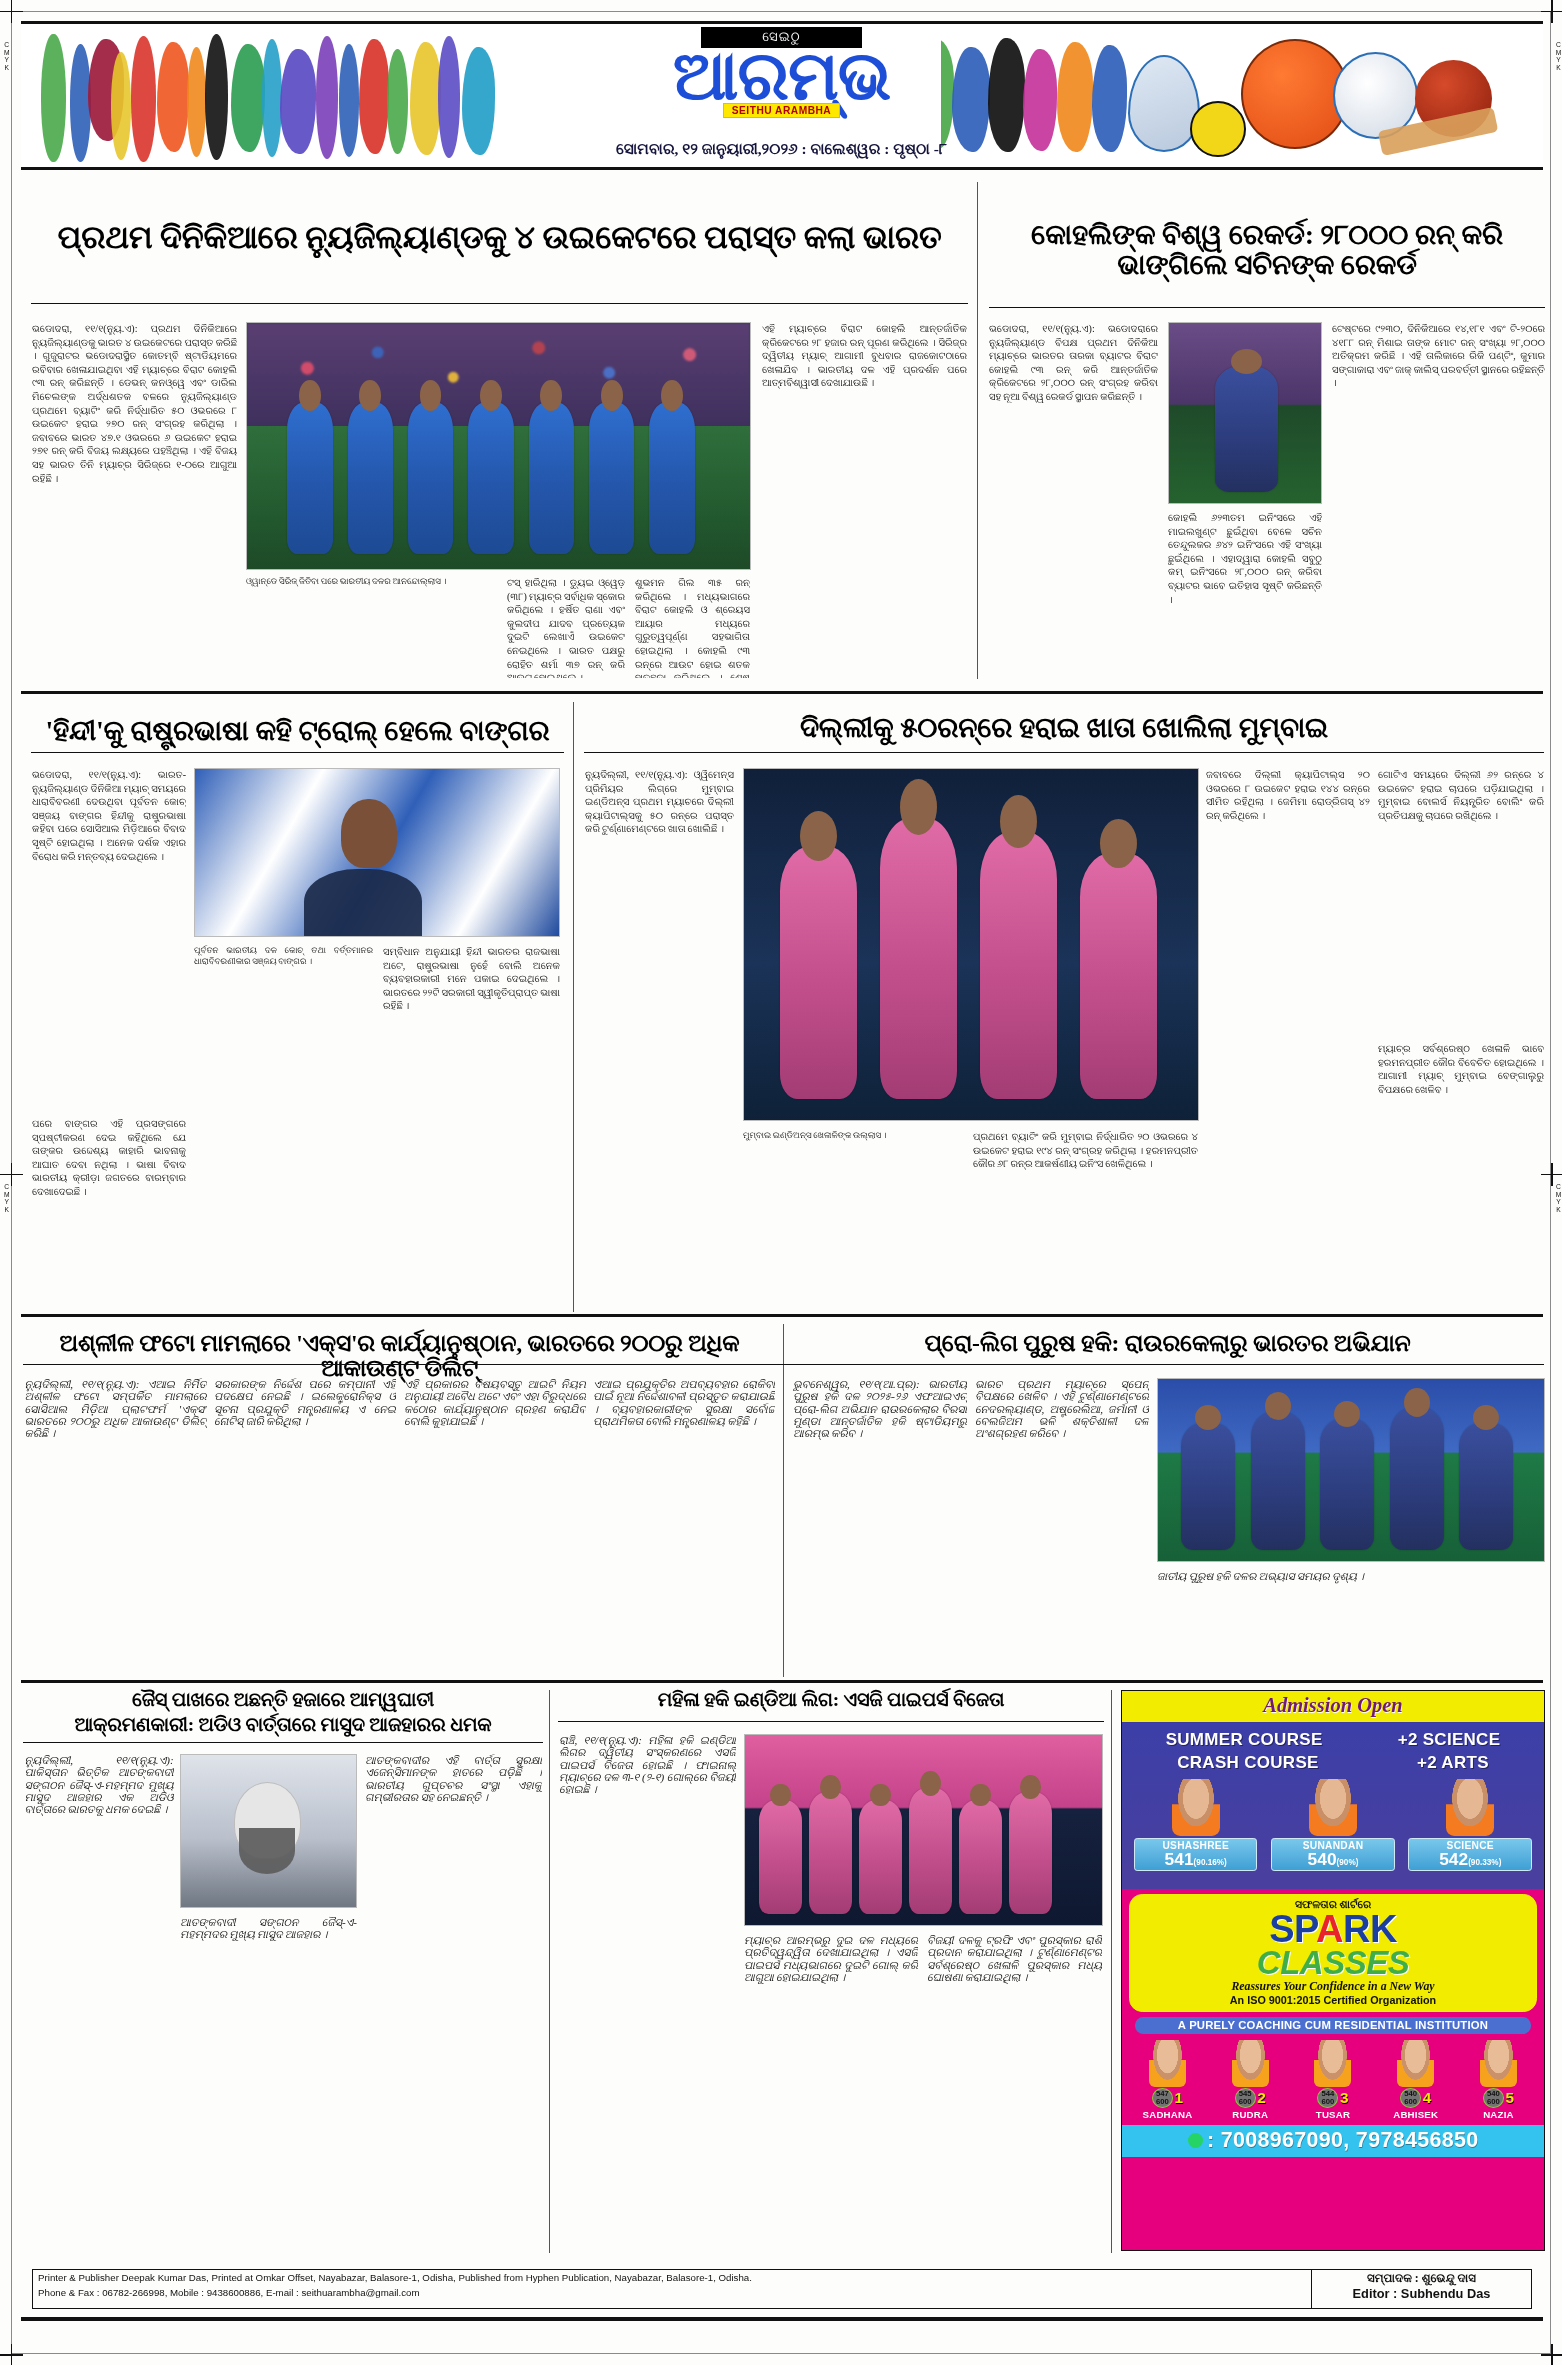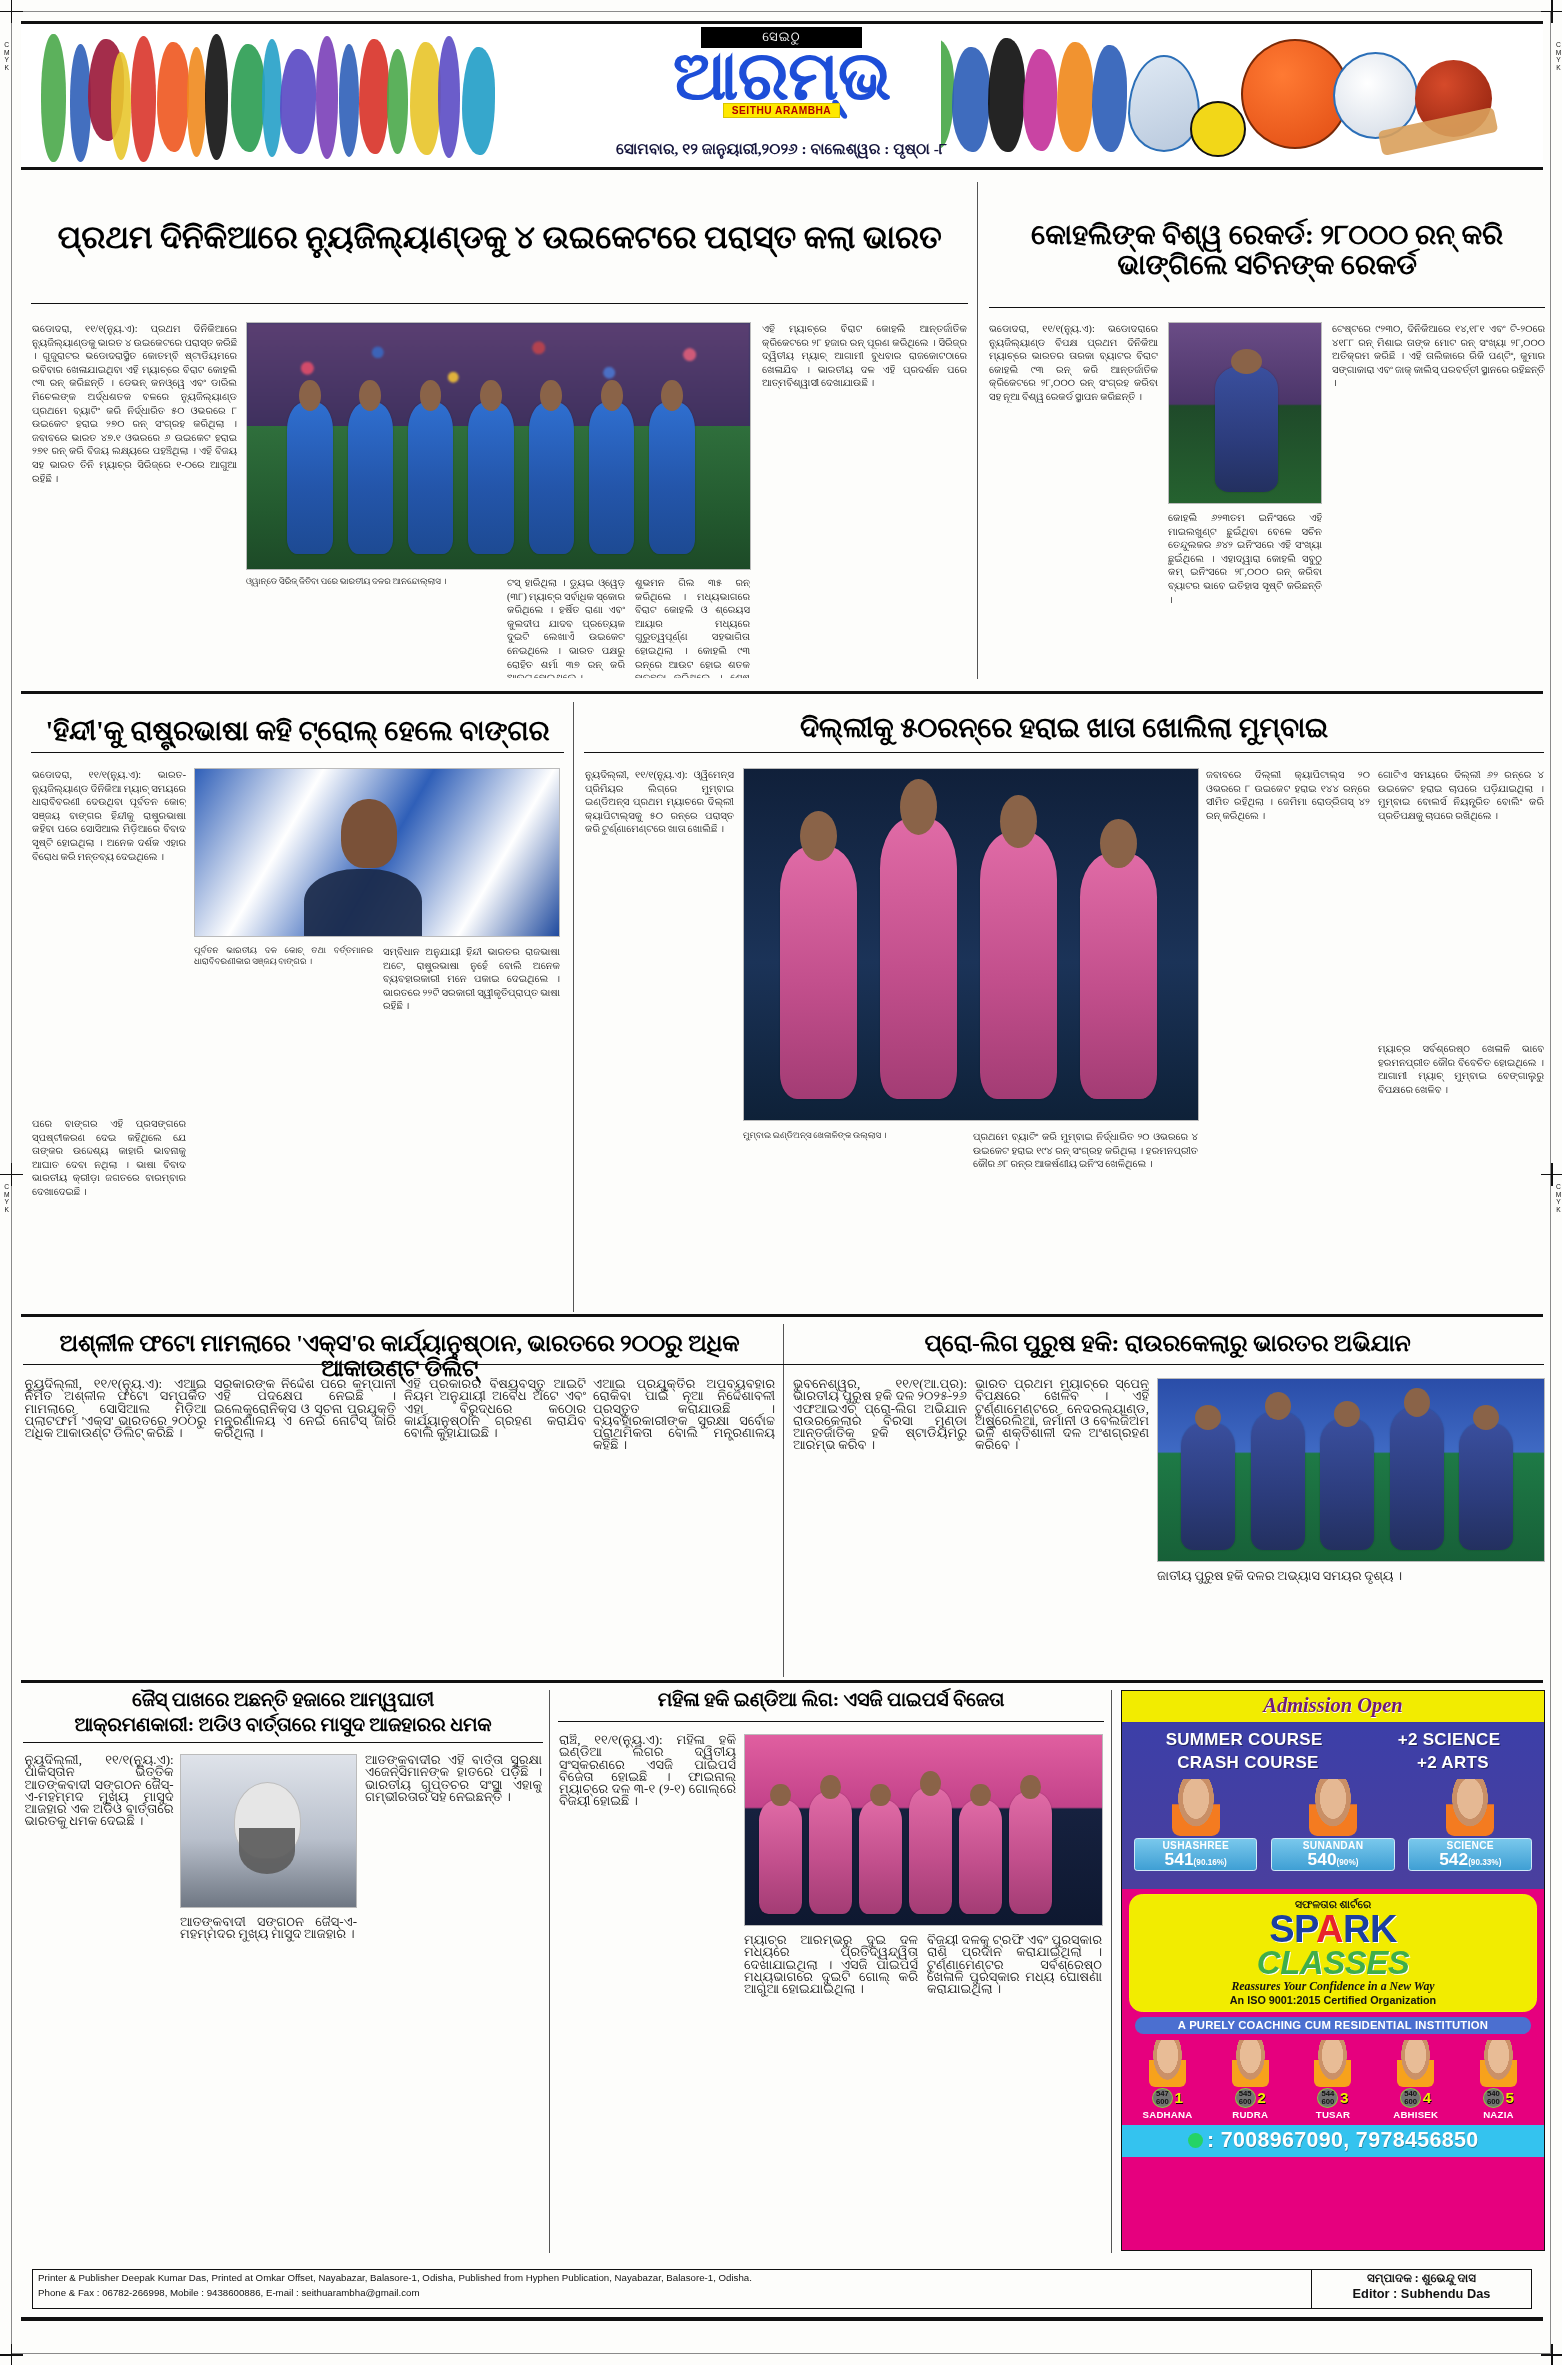--- a/index.html
+++ b/index.html
@@ -89,21 +89,21 @@
   .hl-sm { font-size:19.5px; }
 
   .body-col {
     position:absolute;
     font-family:"Liberation Serif", serif;
     font-size:10px; line-height:13.6px;
     text-align:justify; color:#141414;
     word-spacing:-0.5px; hyphens:none;
     overflow:hidden;
   }
-  .body-col.small { font-size:13px; line-height:12.3px; }
+  .body-col.small { font-size:11px; line-height:12.3px;font-style:italic; }
 
   .photo {
     position:absolute; overflow:hidden; border:0.5px solid #bbb;
     background:#2b3a66;
   }
   .photo .ph-grad { position:absolute; inset:0; }
 
   
   .ph-crowd {
     position:absolute; left:0; right:0; top:0; height:46%;

